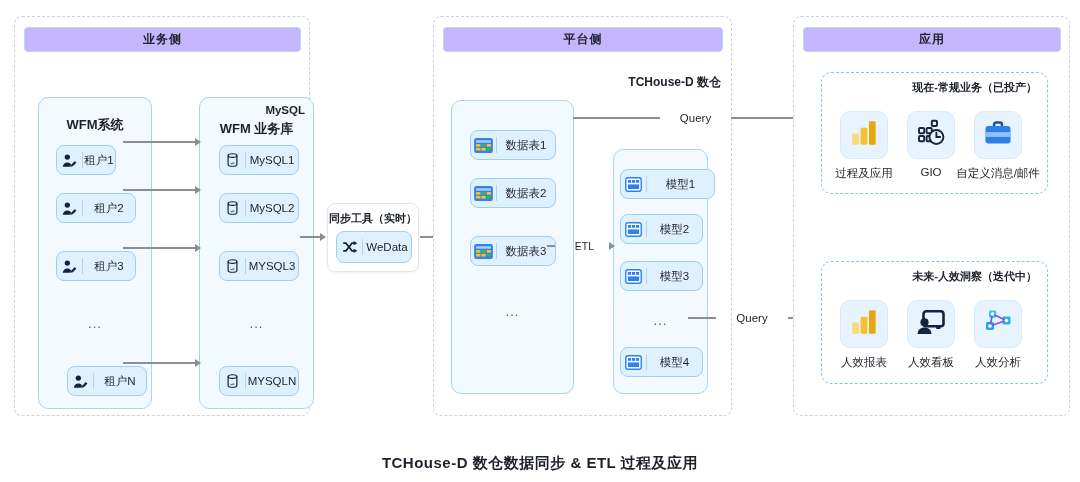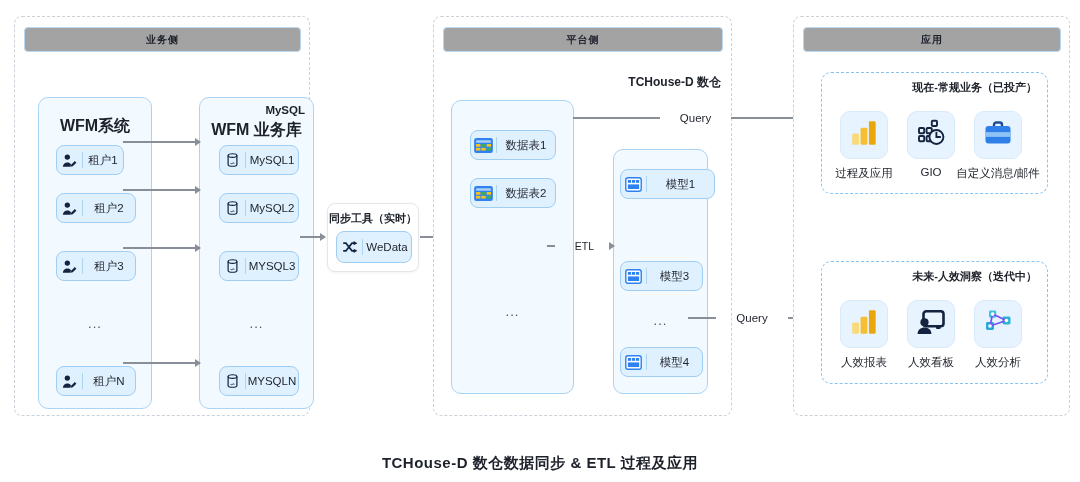--- a/index.html
+++ b/index.html
@@ -6,33 +6,33 @@
   body { background:#fff; font-family:"Liberation Sans","DejaVu Sans",sans-serif; color:#1d2129; }
   .stage { position:relative; width:1080px; height:482px; background:#fff; overflow:hidden; }
 
   
   .zone { position:absolute; border:1.5px dashed #ccd1d9; border-radius:8px; background:#fff; }
   #zone-business { left:14px;  top:16px; width:296px; height:400px; }
   #zone-platform { left:433px; top:16px; width:299px; height:400px; }
   #zone-apps     { left:793px; top:16px; width:277px; height:400px; }
 
   .zone-header { position:absolute; left:9px; right:8px; top:10px; height:25px;
-    background:#a3a3a3; border:1px solid #b9d9f2; border-radius:4px;
+    background:#c4b5fd; border:1px solid #b9d9f2; border-radius:4px;
     display:flex; align-items:center; justify-content:center;
-    font-size:10px; font-weight:700; letter-spacing:1px; }
+    font-size:12px; font-weight:700; letter-spacing:1px; }
 
   
   .panel { position:absolute; background:#f2f9ff; border:1px solid #a9d4f3; border-radius:10px; }
   #panel-wfm-system { left:23px;  top:80px;  width:114px; height:312px; }
   #panel-wfm-db     { left:184px; top:80px;  width:115px; height:312px;padding-left:36px; }
   #panel-tables     { left:450px; top:99px;  width:123px; height:294px; }
   #panel-models     { left:612px; top:148px; width:95px;  height:245px; }
 
   .panel-title { position:absolute; left:0; right:0; top:18px; text-align:center;
-    font-size:16px; font-weight:700; }
+    font-size:13px; font-weight:700; }
   .corner-label { position:absolute; font-size:11.5px; font-weight:700; }
 
   
   .pill { position:absolute; height:30px; background:#dff0fe; border:1px solid #a0cef3;
     border-radius:8px; display:flex; align-items:center; overflow:hidden; }
   .pill-icon { width:25px; display:flex; align-items:center; justify-content:center; flex:none; }
   .pill-div  { width:1px; height:16px; background:#aed4f0; flex:none; }
   .pill-label{ flex:1; text-align:center; font-size:11.5px; color:#1d2129; white-space:nowrap; }
 
   .dots { position:absolute; left:0; right:0; text-align:center; font-size:13px;
@@ -74,21 +74,21 @@
 <div class="stage">
 
   <div class="zone" id="zone-business">
     <div class="zone-header">
       <span>业务侧</span>
     </div>
 
     <div class="panel" id="panel-wfm-system">
       <div class="panel-title">WFM系统</div>
 
-      <div class="pill" style="left:17px;top:47px;width:68px">
+      <div class="pill" style="left:17px;top:47px;width:60px">
         <span class="pill-icon">
           <svg width="16" height="15" viewBox="0 0 18 16" fill="#14233f">
               <circle cx="6" cy="4.2" r="3"></circle>
               <path d="M1 15c0-3 2.2-4.8 5-4.8 1.7 0 3.2.7 4.1 1.9L9.5 15z"></path>
               <path d="M10.3 12.8l4.1-4.1 1.8 1.8-4.1 4.1-2.3.5z"></path>
             </svg>
         </span>
         <span class="pill-div"></span>
         <span class="pill-label">租户1</span>
       </div>
@@ -108,21 +108,21 @@
           <svg width="16" height="15" viewBox="0 0 18 16" fill="#14233f">
               <circle cx="6" cy="4.2" r="3"></circle>
               <path d="M1 15c0-3 2.2-4.8 5-4.8 1.7 0 3.2.7 4.1 1.9L9.5 15z"></path>
               <path d="M10.3 12.8l4.1-4.1 1.8 1.8-4.1 4.1-2.3.5z"></path>
             </svg>
         </span>
         <span class="pill-div"></span>
         <span class="pill-label">租户3</span>
       </div>
       <div class="dots" style="top:218px">...</div>
-      <div class="pill" style="left:17px;top:268px;width:80px">
+      <div class="pill" style="left:28px;top:268px;width:80px">
         <span class="pill-icon">
           <svg width="16" height="15" viewBox="0 0 18 16" fill="#14233f">
               <circle cx="6" cy="4.2" r="3"></circle>
               <path d="M1 15c0-3 2.2-4.8 5-4.8 1.7 0 3.2.7 4.1 1.9L9.5 15z"></path>
               <path d="M10.3 12.8l4.1-4.1 1.8 1.8-4.1 4.1-2.3.5z"></path>
             </svg>
         </span>
         <span class="pill-div"></span>
         <span class="pill-label">租户N</span>
       </div>
@@ -241,36 +241,65 @@
               <rect x="7.7" y="6.4" width="4.7" height="2.9" fill="#3fae5a"></rect>
               <rect x="13.4" y="6.4" width="4.6" height="2.9" fill="#f6c21c"></rect>
               <rect x="2" y="10.5" width="4.7" height="2.9" fill="#f6c21c"></rect>
               <rect x="7.7" y="10.5" width="4.7" height="2.9" fill="#f6c21c"></rect>
               <rect x="13.4" y="10.5" width="4.6" height="2.9" fill="#3fae5a"></rect>
             </svg>
         </span>
         <span class="pill-div"></span>
         <span class="pill-label">数据表2</span>
       </div>
+      <div class="pill" style="left:18px;top:135px;width:86px">
+        <span class="pill-icon">
+          <svg width="19" height="15" viewBox="0 0 20 16">
+              <rect width="20" height="16" rx="2.5" fill="#2e82ef"></rect>
+              <rect x="2" y="2.4" width="16" height="2.7" rx=".8" fill="#abcdf6"></rect>
+              <rect x="2" y="6.4" width="4.7" height="2.9" fill="#f6c21c"></rect>
+              <rect x="7.7" y="6.4" width="4.7" height="2.9" fill="#3fae5a"></rect>
+              <rect x="13.4" y="6.4" width="4.6" height="2.9" fill="#f6c21c"></rect>
+              <rect x="2" y="10.5" width="4.7" height="2.9" fill="#f6c21c"></rect>
+              <rect x="7.7" y="10.5" width="4.7" height="2.9" fill="#f6c21c"></rect>
+              <rect x="13.4" y="10.5" width="4.6" height="2.9" fill="#3fae5a"></rect>
+            </svg>
+        </span>
+        <span class="pill-div"></span>
+        <span class="pill-label">数据表3</span>
+      </div>
       <div class="dots" style="top:203px">...</div>
     </div>
 
     <div class="panel" id="panel-models" style="left:179px;top:132px">
       <div class="pill" style="left:6px;top:19px;width:95px">
         <span class="pill-icon">
           <svg width="17" height="15" viewBox="0 0 18 16">
               <rect x=".75" y=".75" width="16.5" height="14.5" rx="2.4" fill="#fff" stroke="#2e82ef" stroke-width="1.5"></rect>
               <rect x="3" y="3.2" width="3.4" height="3" fill="#2e82ef"></rect>
               <rect x="7.3" y="3.2" width="3.4" height="3" fill="#2e82ef"></rect>
               <rect x="11.6" y="3.2" width="3.4" height="3" fill="#2e82ef"></rect>
               <rect x="3" y="7.9" width="12" height="4.9" fill="#2e82ef"></rect>
             </svg>
         </span>
         <span class="pill-div"></span>
         <span class="pill-label">模型1</span>
+      </div>
+      <div class="pill" style="left:6px;top:64px;width:83px">
+        <span class="pill-icon">
+          <svg width="17" height="15" viewBox="0 0 18 16">
+              <rect x=".75" y=".75" width="16.5" height="14.5" rx="2.4" fill="#fff" stroke="#2e82ef" stroke-width="1.5"></rect>
+              <rect x="3" y="3.2" width="3.4" height="3" fill="#2e82ef"></rect>
+              <rect x="7.3" y="3.2" width="3.4" height="3" fill="#2e82ef"></rect>
+              <rect x="11.6" y="3.2" width="3.4" height="3" fill="#2e82ef"></rect>
+              <rect x="3" y="7.9" width="12" height="4.9" fill="#2e82ef"></rect>
+            </svg>
+        </span>
+        <span class="pill-div"></span>
+        <span class="pill-label">模型2</span>
       </div>
       <div class="pill" style="left:6px;top:111px;width:83px">
         <span class="pill-icon">
           <svg width="17" height="15" viewBox="0 0 18 16">
               <rect x=".75" y=".75" width="16.5" height="14.5" rx="2.4" fill="#fff" stroke="#2e82ef" stroke-width="1.5"></rect>
               <rect x="3" y="3.2" width="3.4" height="3" fill="#2e82ef"></rect>
               <rect x="7.3" y="3.2" width="3.4" height="3" fill="#2e82ef"></rect>
               <rect x="11.6" y="3.2" width="3.4" height="3" fill="#2e82ef"></rect>
               <rect x="3" y="7.9" width="12" height="4.9" fill="#2e82ef"></rect>
             </svg>

